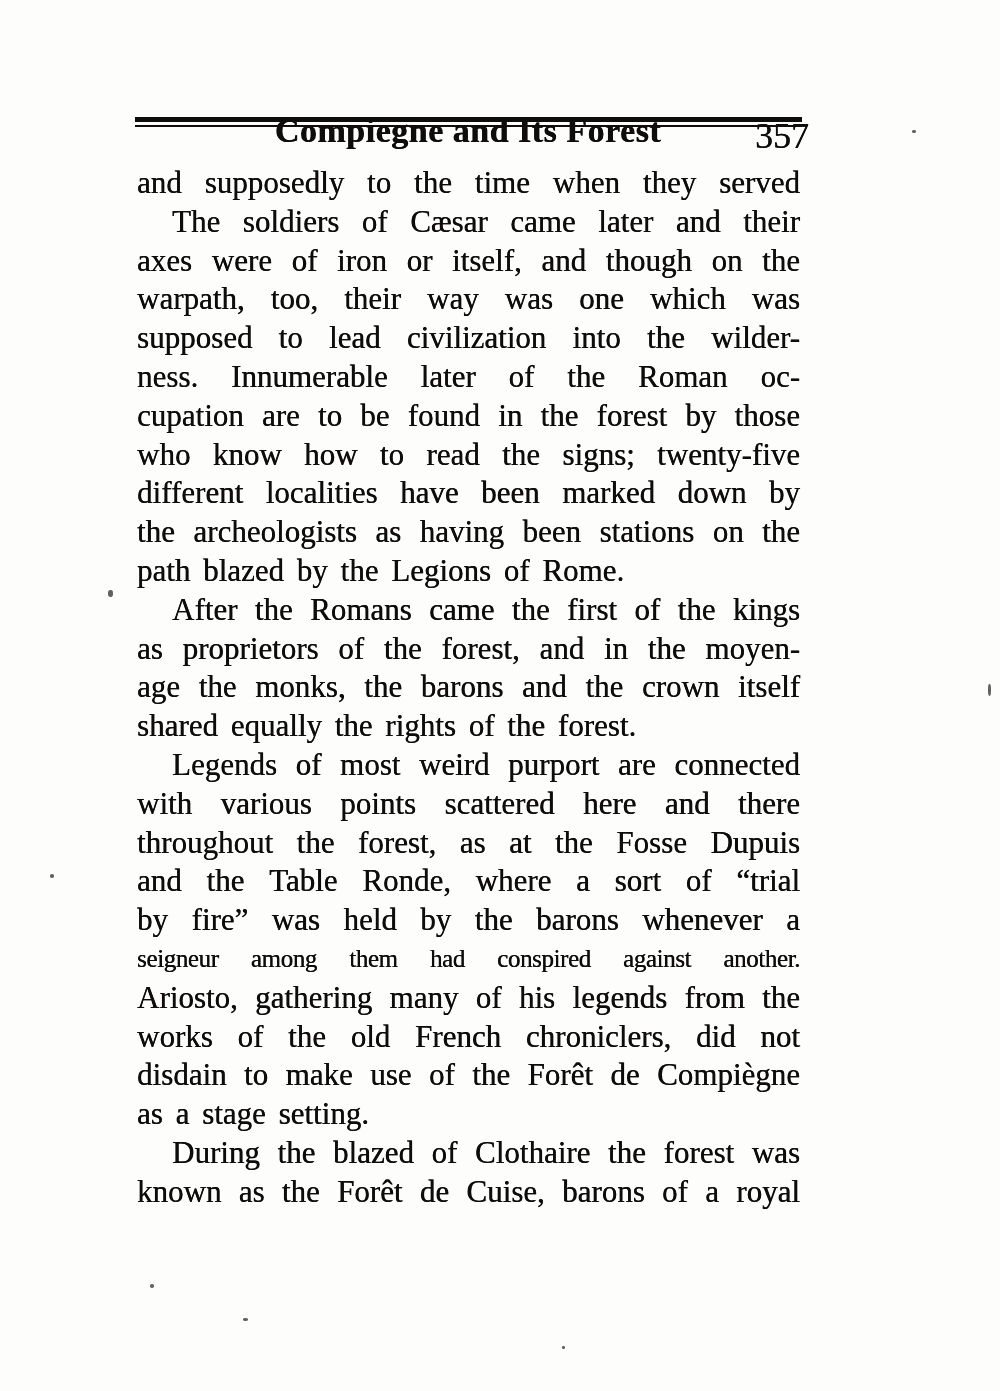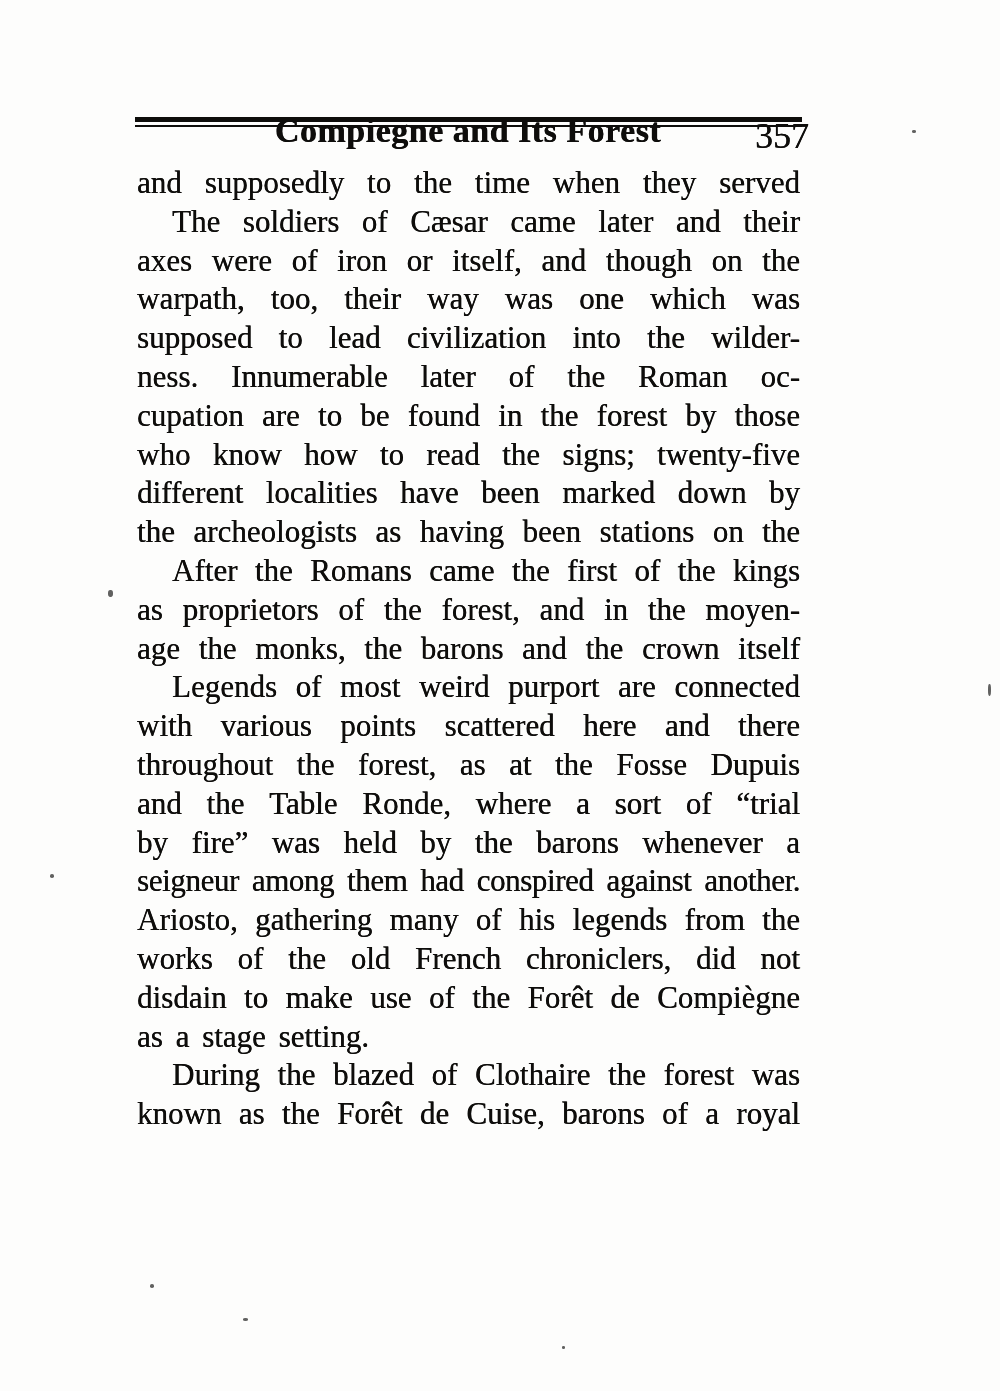--- a/index.html
+++ b/index.html
@@ -55,21 +55,21 @@
     white-space: nowrap;
     overflow: visible;
     word-spacing: 5px;
   }
   .line.j {
     display: flex;
     justify-content: space-between;
     word-spacing: normal;
   }
   .line.ind { padding-left: 35px; }
-  .line.tight { font-size: 31px; letter-spacing: -0.4px; }
+  .line.tight { font-size: 25px; letter-spacing: -0.4px; }
   .speck {
     position: absolute;
     background: #3a3a38;
     border-radius: 45%;
     opacity: 0.8;
   }
 </style>
 </head>
 <body>
 
@@ -179,20 +179,21 @@
         <div class="line j">
           <span>the</span>
           <span>archeologists</span>
           <span>as</span>
           <span>having</span>
           <span>been</span>
           <span>stations</span>
           <span>on</span>
           <span>the</span>
         </div>
+        <div class="line">path blazed by the Legions of Rome.</div>
       </div>
       <div class="paragraph">
         <div class="line j ind">
           <span>After</span>
           <span>the</span>
           <span>Romans</span>
           <span>came</span>
           <span>the</span>
           <span>first</span>
           <span>of</span>
@@ -214,20 +215,21 @@
           <span>age</span>
           <span>the</span>
           <span>monks,</span>
           <span>the</span>
           <span>barons</span>
           <span>and</span>
           <span>the</span>
           <span>crown</span>
           <span>itself</span>
         </div>
+        <div class="line">shared equally the rights of the forest.</div>
       </div>
       <div class="paragraph">
         <div class="line j ind">
           <span>Legends</span>
           <span>of</span>
           <span>most</span>
           <span>weird</span>
           <span>purport</span>
           <span>are</span>
           <span>connected</span>

